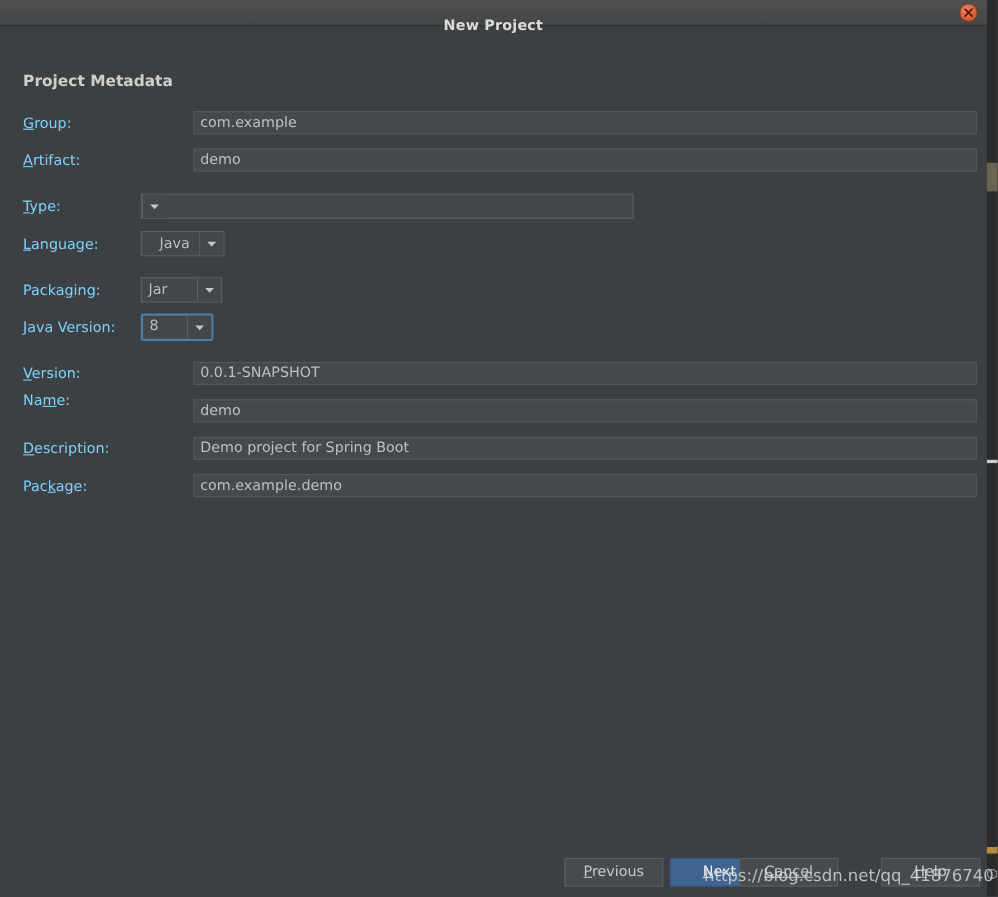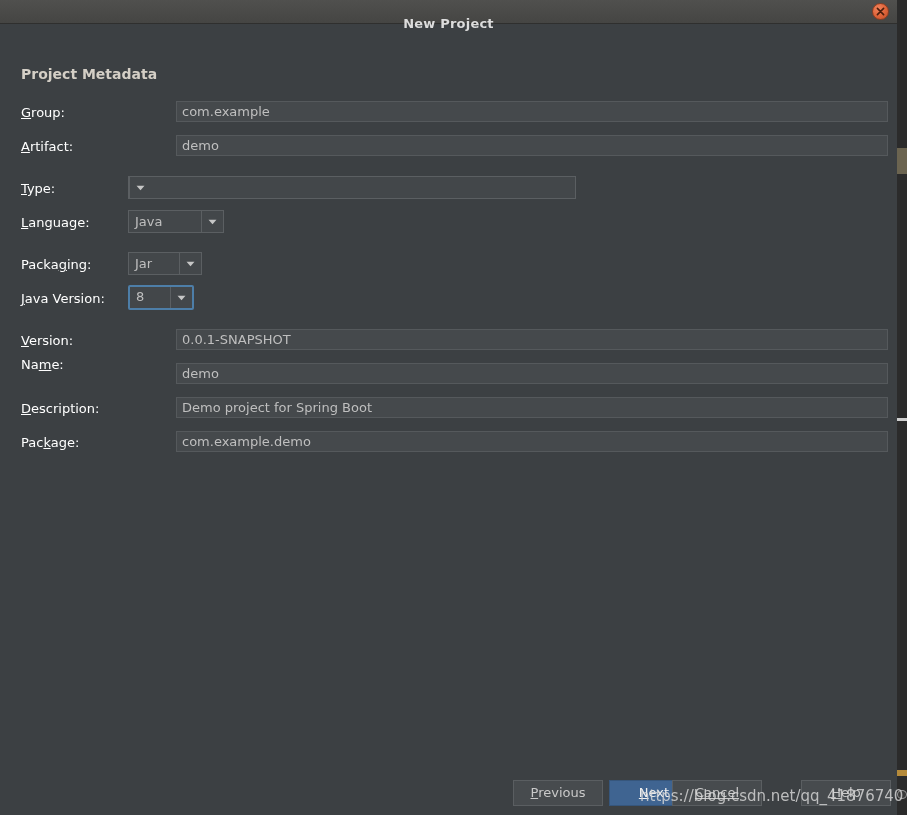--- a/index.html
+++ b/index.html
@@ -92,21 +92,21 @@
     left: 21px;
     top: 42px;
     font-size: 14px;
     font-weight: bold;
     color: #d4cfc6;
   }
   .field-label {
     position: absolute;
     left: 21px;
     font-size: 13px;
-    color: #ffffff;
+    color: #7dd3fc;
     white-space: nowrap;
   }
   .field-label u { text-decoration: underline; }
 
   .textfield {
     position: absolute;
     left: 128px;
     height: 21px;
     background: #45494c;
     border: 1px solid #55595c;
@@ -233,21 +233,21 @@
     <div class="field-label" style="top:157px;"><span></span><u>T</u><span>ype:</span></div>
     <div class="combo" style="top:152px; width:448px;">
       <div class="combo-arrow">
         <svg width="9" height="6" viewBox="0 0 9 6" aria-hidden="true">
             <path d="M0.5 0.8 L4.5 5.2 L8.5 0.8 Z" fill="#c6c6c6"></path>
           </svg>
       </div>
     </div>
 
     <div class="field-label" style="top:191px;"><span></span><u>L</u><span>anguage:</span></div>
-    <div class="combo" style="top:186px; width:96px;">
+    <div class="combo" style="top:186px; width:76px;padding-left:10px;">
       <div class="combo-value">Java</div>
       <div class="combo-arrow">
         <svg width="9" height="6" viewBox="0 0 9 6" aria-hidden="true">
             <path d="M0.5 0.8 L4.5 5.2 L8.5 0.8 Z" fill="#c6c6c6"></path>
           </svg>
       </div>
     </div>
 
     <div class="field-label" style="top:233px;"><span>Packa</span><u>g</u><span>ing:</span></div>
     <div class="combo" style="top:228px; width:74px;">

